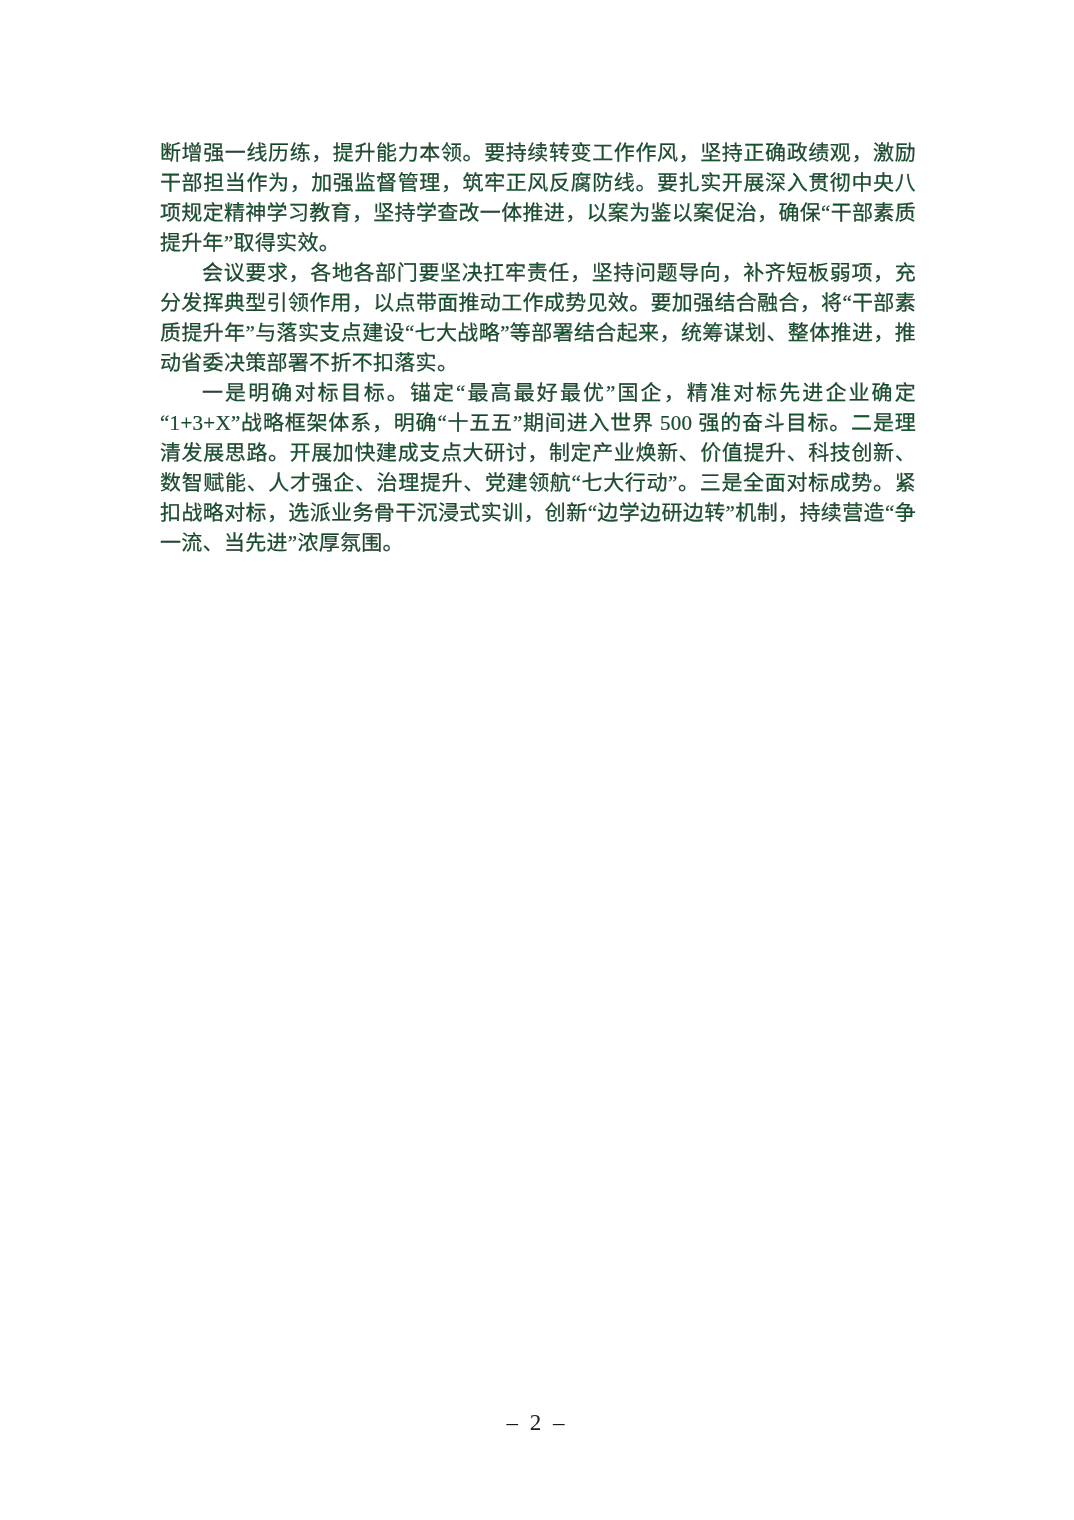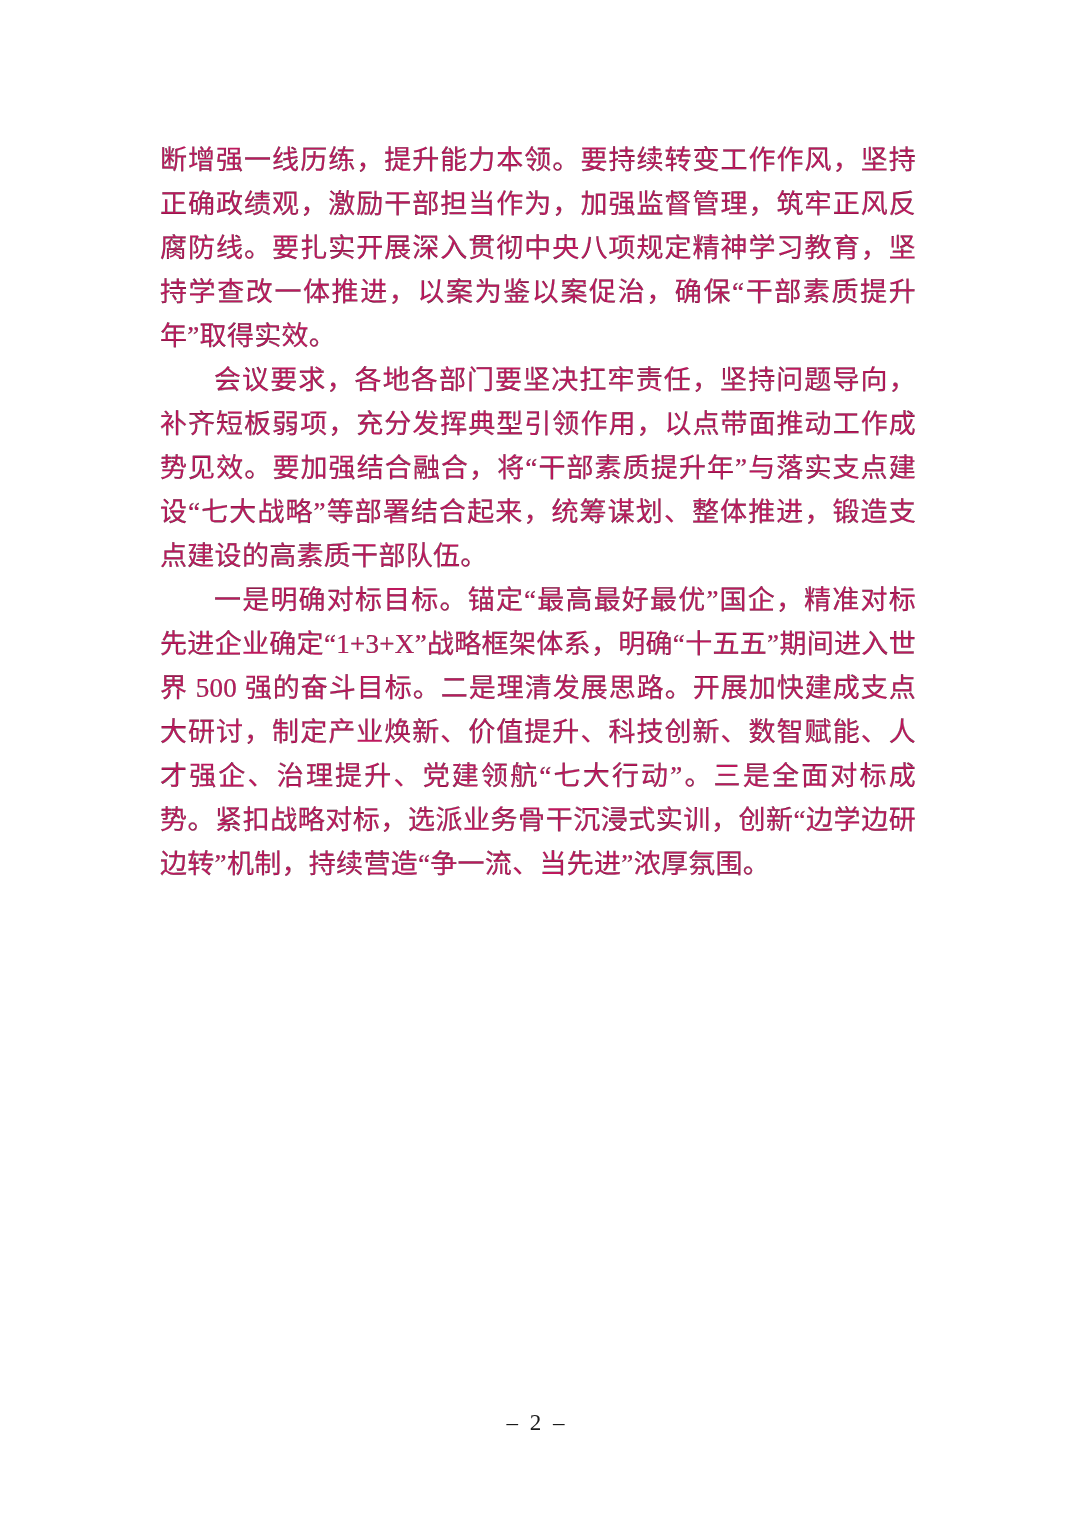--- a/index.html
+++ b/index.html
@@ -16,25 +16,25 @@
     overflow: hidden;
     font-family: "Liberation Serif", "DejaVu Serif", serif;
     color: #1a1a1a;
   }
 
   .doc-body {
     position: absolute;
     left: 160px;
     top: 138px;
     width: 756px;
-    font-size: 27px;
-    line-height: 44px;
+    font-size: 21px;
+    line-height: 30px;
     text-align: justify;
     letter-spacing: 0.3px;
-    color: #be185d;
+    color: #14532d;
     -webkit-text-stroke: 0.2px #1a1a1a;
   }
 
   .doc-body p {
     margin: 0;
     text-indent: 2em;
   }
 
   .doc-body p.continuation {
     text-indent: 0;
@@ -52,19 +52,19 @@
     color: #1a1a1a;
   }
 </style>
 </head>
 <body>
 
 <div class="page">
 
   <div class="doc-body">
     <p class="continuation">断增强一线历练，提升能力本领。要持续转变工作作风，坚持正确政绩观，激励干部担当作为，加强监督管理，筑牢正风反腐防线。要扎实开展深入贯彻中央八项规定精神学习教育，坚持学查改一体推进，以案为鉴以案促治，确保“干部素质提升年”取得实效。</p>
-    <p>会议要求，各地各部门要坚决扛牢责任，坚持问题导向，补齐短板弱项，充分发挥典型引领作用，以点带面推动工作成势见效。要加强结合融合，将“干部素质提升年”与落实支点建设“七大战略”等部署结合起来，统筹谋划、整体推进，锻造支点建设的高素质干部队伍。</p>
+    <p>会议要求，各地各部门要坚决扛牢责任，坚持问题导向，补齐短板弱项，充分发挥典型引领作用，以点带面推动工作成势见效。要加强结合融合，将“干部素质提升年”与落实支点建设“七大战略”等部署结合起来，统筹谋划、整体推进，推动省委决策部署不折不扣落实。</p>
     <p>一是明确对标目标。锚定“最高最好最优”国企，精准对标先进企业确定“1+3+X”战略框架体系，明确“十五五”期间进入世界 500 强的奋斗目标。二是理清发展思路。开展加快建成支点大研讨，制定产业焕新、价值提升、科技创新、数智赋能、人才强企、治理提升、党建领航“七大行动”。三是全面对标成势。紧扣战略对标，选派业务骨干沉浸式实训，创新“边学边研边转”机制，持续营造“争一流、当先进”浓厚氛围。</p>
   </div>
 
   <div class="page-footer">– 2 –</div>
 
 </div>
 
 </body></html>

